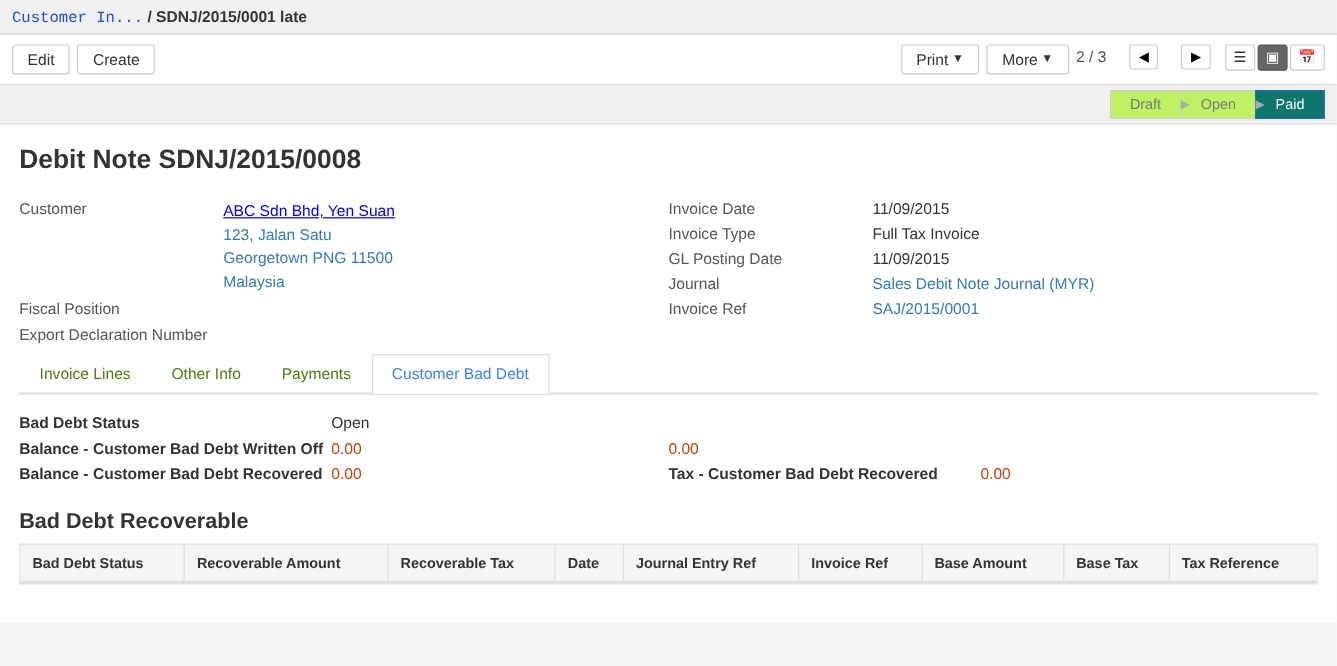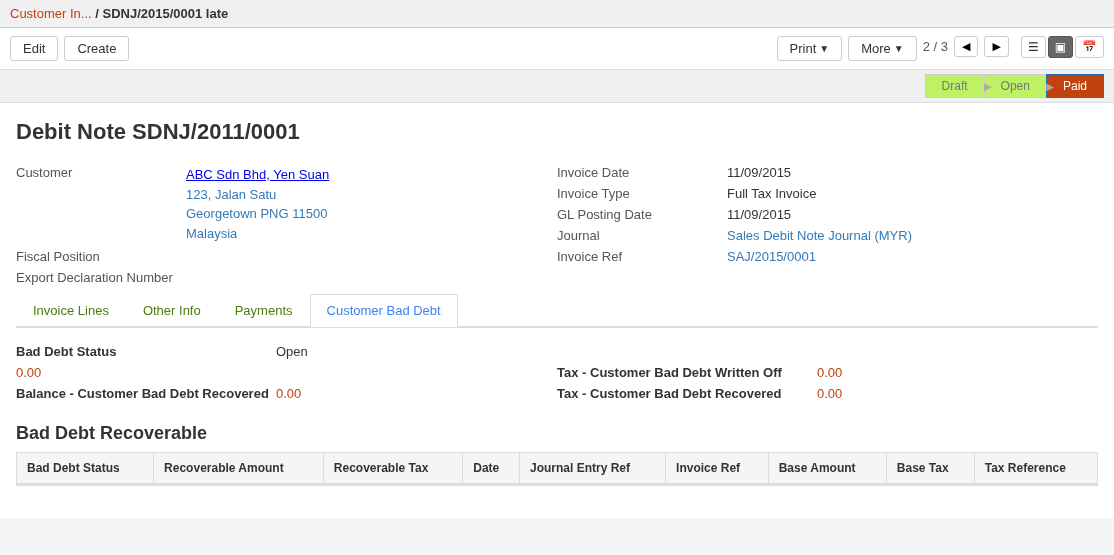--- a/index.html
+++ b/index.html
@@ -1,38 +1,38 @@
 <!DOCTYPE html>
 <html><head>
   <meta charset="utf-8">
   <style>
     * { box-sizing: border-box; margin: 0; padding: 0; }
     body { font-family: Arial, sans-serif; font-size: 13px; color: #333; background: #f5f5f5; }
 
     .top-bar { background: #f0f0f0; padding: 6px 10px; border-bottom: 1px solid #ccc; display: flex; align-items: center; gap: 6px; }
     .breadcrumb { font-size: 13px; color: #555; flex: 1; }
-    .breadcrumb a { color: #c2410c; text-decoration: none; }
+    .breadcrumb a { color: #1d4ed8; text-decoration: none; font-family: Liberation Mono, monospace; }
     .breadcrumb span { color: #333; font-weight: bold; }
 
     .toolbar { background: #fff; padding: 8px 10px; border-bottom: 1px solid #ddd; display: flex; align-items: flex-start; gap: 6px; }
     .btn { background: #fff; border: 1px solid #ccc; border-radius: 3px; padding: 4px 12px; cursor: pointer; font-size: 13px; color: #333; }
     .btn-dropdown { display: flex; align-items: center; gap: 3px; }
     .caret { font-size: 10px; }
     .spacer { flex: 1; }
-    .pager { display: flex; align-items: center; gap: 6px; font-size: 13px; color: #555; }
+    .pager { display: flex; align-items: center; gap: 19px; font-size: 13px; color: #555; }
     .pager-btn { background: #fff; border: 1px solid #ccc; border-radius: 3px; padding: 3px 7px; cursor: pointer; font-size: 11px; }
     .view-icons { display: flex; gap: 2px; margin-left: 6px; }
     .view-icon { background: #fff; border: 1px solid #ccc; border-radius: 3px; padding: 3px 6px; cursor: pointer; font-size: 12px; }
     .view-icon.active { background: #666; color: #fff; border-color: #555; }
 
     .status-bar { background: #f0f0f0; display: flex; justify-content: flex-end; align-items: center; padding: 4px 10px; border-bottom: 1px solid #ddd; }
     .status-steps { display: flex; gap: 0; }
     .status-step { padding: 4px 16px; font-size: 12px; color: #777; background: #bef264; border: 1px solid #ccc; cursor: pointer; position: relative; }
     .status-step + .status-step { margin-left: -1px; }
-    .status-step.active { background: #c2410c; color: #fff; border-color: #1e6dc0; }
+    .status-step.active { background: #0f766e; color: #fff; border-color: #1e6dc0; }
     .status-step::after { content: '▶'; position: absolute; right: -8px; top: 50%; transform: translateY(-50%); font-size: 10px; color: #aaa; z-index: 1; }
     .status-step.active::after { color: #1e6dc0; }
     .status-step:last-child::after { display: none; }
 
     .content { background: #fff; padding: 16px; max-width: 1114px; }
 
     .doc-title { font-size: 22px; font-weight: bold; margin-bottom: 20px; }
 
     .info-grid { display: grid; grid-template-columns: 1fr 1fr; gap: 0; margin-bottom: 3px; }
     .info-left, .info-right { padding-right: 20px; }
@@ -100,21 +100,21 @@
 <div class="status-bar">
   <div class="status-steps">
     <div class="status-step">Draft</div>
     <div class="status-step">Open</div>
     <div class="status-step active">Paid</div>
   </div>
 </div>
 
 <div class="content">
 
-  <div class="doc-title">Debit Note SDNJ/2011/0001</div>
+  <div class="doc-title">Debit Note SDNJ/2015/0008</div>
 
   <div class="info-grid">
 
     <div class="info-left">
       <div class="info-row">
         <span class="info-label">Customer</span>
         <div class="address-text">
           <a href="#">ABC Sdn Bhd, Yen Suan</a><br>
           <span>123, Jalan Satu</span><br>
           <span>Georgetown PNG 11500</span><br>
@@ -169,30 +169,30 @@
   <div class="tab-content">
 
     <div class="field-row">
       <span class="field-label">Bad Debt Status</span>
       <span class="field-value">Open</span>
     </div>
 
     <div class="two-col-fields">
       <div>
         <div class="field-row">
+          <span class="field-label">Balance - Customer Bad Debt Written Off</span>
           <span class="field-value number">0.00</span>
         </div>
         <div class="field-row">
           <span class="field-label">Balance - Customer Bad Debt Recovered</span>
           <span class="field-value number">0.00</span>
         </div>
       </div>
       <div>
         <div class="field-row">
-          <span class="field-label">Tax - Customer Bad Debt Written Off</span>
           <span class="field-value number">0.00</span>
         </div>
         <div class="field-row">
           <span class="field-label">Tax - Customer Bad Debt Recovered</span>
           <span class="field-value number">0.00</span>
         </div>
       </div>
     </div>
 
     <div class="section-title">Bad Debt Recoverable</div>

